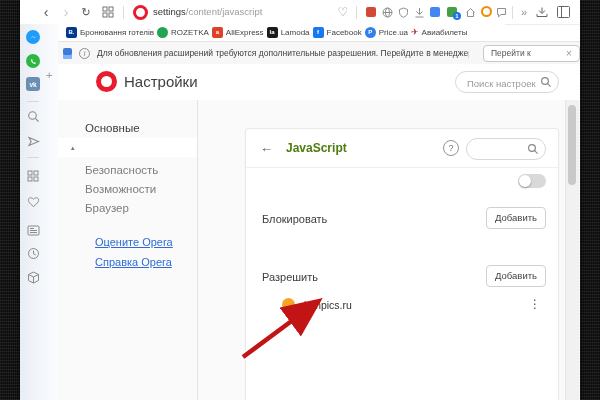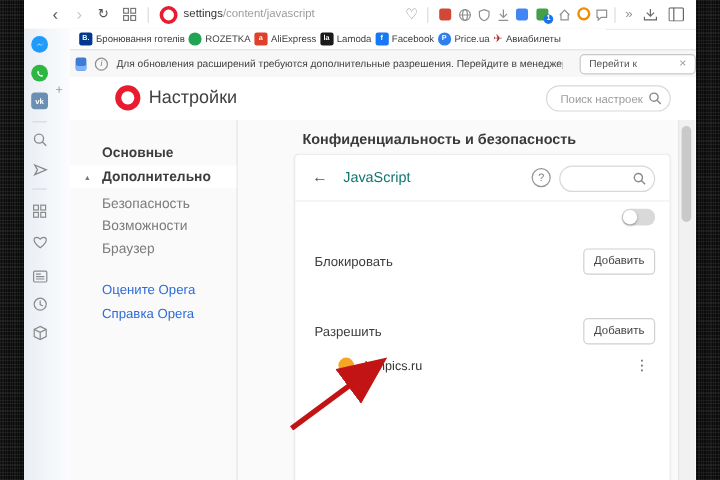--- a/index.html
+++ b/index.html
@@ -45,30 +45,30 @@
   .oplogo{width:11px;height:11px;border:5px solid #e81c2e;border-radius:50%;top:7px}
   .stitle{top:0;line-height:36px;font-size:15px;color:#404040}
   .spill{top:7px;width:102px;height:20px;border:1px solid #d9d9d9;border-radius:11px;background:#fff}
   .spill input{position:absolute;left:9px;top:1px;width:76px;height:18px;border:0;outline:0;font-size:9.5px;color:#333;background:transparent;font-family:inherit}
   .spill input::placeholder{color:#9b9b9b}
   .mag{position:absolute;right:6px;top:4px}
   
   .sbody{position:absolute;left:38px;top:100px;right:0;bottom:0;background:#fafafa}
   .vdiv{position:absolute;left:139px;top:0;bottom:0;width:1px;background:#e4e4e4}
   .nav-item{left:27px;font-size:11.5px;color:#7c7c7c;white-space:nowrap;cursor:pointer}
-  .nav-item.strong{color:#3d3d3d;font-weight:bold}
+  .nav-item.strong{color:#3d3d3d;font-weight:normal}
   .nav-band{left:0;width:139px;height:19px;background:#fff}
   .caret{left:13px;font-size:7px;color:#777}
-  .nav-link{left:27px;font-size:11px;color:#2e6bd8;cursor:pointer;white-space:nowrap}
+  .nav-link{left:37px;font-size:11px;color:#2e6bd8;text-decoration:underline;cursor:pointer;white-space:nowrap}
   .sec-title{left:194px;top:9px;font-size:12px;font-weight:bold;color:#3a3a3a;white-space:nowrap}
   
   .card{position:absolute;left:187px;top:28px;width:312px;height:275px;background:#fff;border:1px solid #e9e9e9;border-bottom:0;border-radius:4px 4px 0 0;box-shadow:0 1px 2px rgba(0,0,0,.05)}
   .card-h{position:absolute;left:0;top:0;right:0;height:38px;border-bottom:1px solid #efefef}
   .back-ar{left:14px;top:0;line-height:38px;font-size:13px;color:#555;cursor:pointer}
-  .card-title{left:40px;top:0;line-height:38px;font-size:12px;color:#0f766e;font-weight:normal}
+  .card-title{left:40px;top:0;line-height:38px;font-size:12px;color:#4d7c0f;font-weight:bold}
   .help{left:197px;top:11px;width:14px;height:14px;border:1px solid #949494;border-radius:50%;font-size:9px;color:#777;line-height:14px;text-align:center;cursor:pointer}
   .cpill{left:220px;top:9px;width:78px;height:20px;border:1px solid #d8d8d8;border-radius:11px}
   .cpill input{position:absolute;left:8px;top:1px;width:52px;height:18px;border:0;outline:0;font-size:9.5px;background:transparent;font-family:inherit}
   .cpill input::placeholder{color:#9b9b9b}
   .row-label{left:16px;font-size:11px;color:#3d3d3d;white-space:nowrap}
   .toggle{left:272px;top:45px;width:28px;height:14px;border-radius:7px;background:#d9d9d9;cursor:pointer}
   .knob{position:absolute;left:1px;top:1px;width:12px;height:12px;border-radius:50%;background:#fff;box-shadow:0 1px 2px rgba(0,0,0,.35)}
   .addbtn{left:240px;width:58px;height:20px;line-height:20px;text-align:center;border:1px solid #d0d0d0;border-radius:4px;background:#fff;font-size:9.5px;color:#444;cursor:pointer}
   .empty{left:36px;font-size:10px;color:#8f8f8f;white-space:nowrap}
   .site-fav{left:36px;top:169px;width:13px;height:13px;border-radius:50%}
@@ -225,28 +225,26 @@
         </span>
     </span>
   </div>
 
   <div class="sbody">
     <div class="vdiv"></div>
 
     <span class="abs nav-item strong" style="top:22px">Основные</span>
     <span class="abs nav-band" style="top:38px"></span>
     <span class="abs caret" style="top:44px">▴</span>
-    <span class="abs nav-item strong" style="top:42px">Дополнительно</span>
     <span class="abs nav-item" style="top:64px">Безопасность</span>
     <span class="abs nav-item" style="top:83px">Возможности</span>
     <span class="abs nav-item" style="top:102px">Браузер</span>
     <span class="abs nav-link" style="top:136px">Оцените Opera</span>
     <span class="abs nav-link" style="top:156px">Справка Opera</span>
 
-    <span class="abs sec-title">Конфиденциальность и безопасность</span>
 
     <div class="card">
       <div class="card-h">
         <span class="abs back-ar">←</span>
         <span class="abs card-title">JavaScript</span>
         <span class="abs help">?</span>
         <span class="abs cpill">
           <span class="mag" style="top:4px">
               <svg width="12" height="12" viewBox="0 0 12 12">
                 <g fill="none" stroke="#8a8a8a" stroke-width="1.2">

